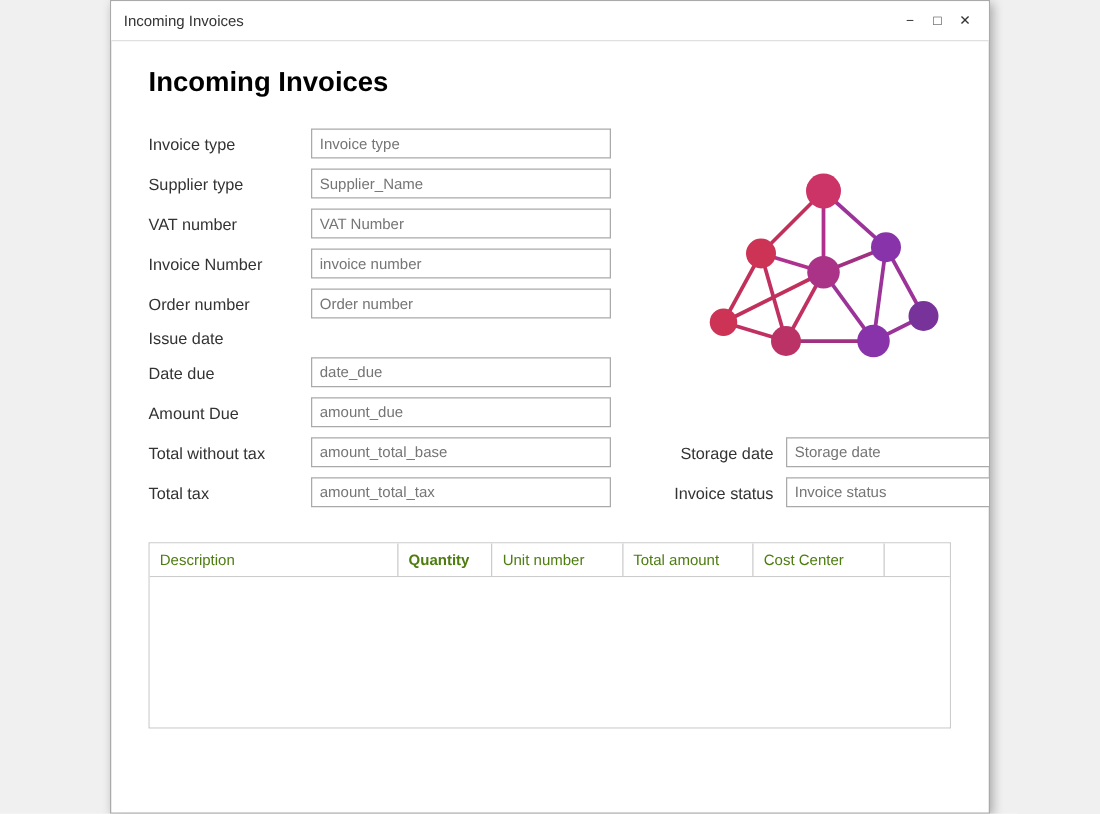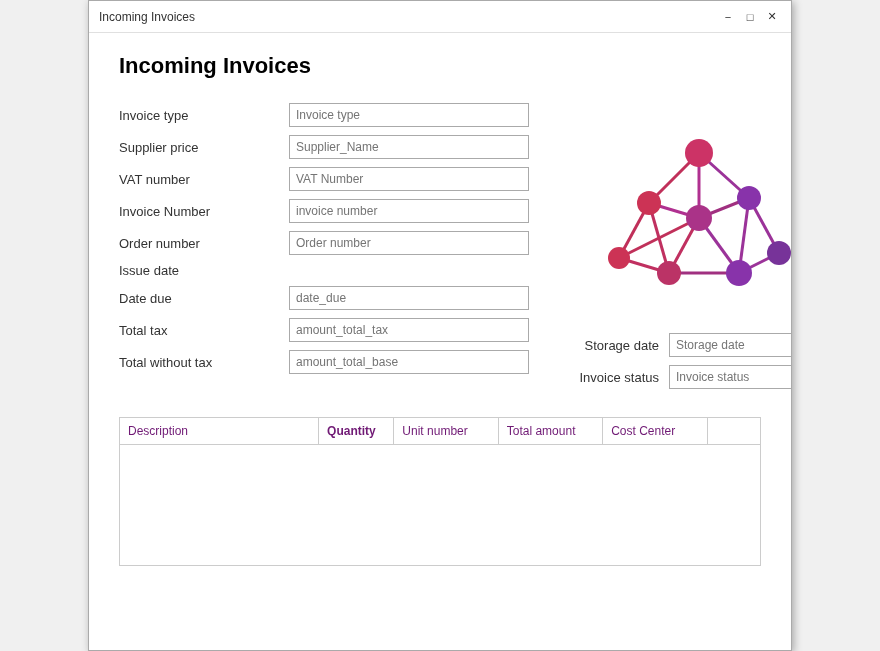--- a/index.html
+++ b/index.html
@@ -73,21 +73,20 @@
     .right-panel {
       width: 320px;
       display: flex;
       flex-direction: column;
       align-items: center;
     }
     .form-row {
       display: flex;
       align-items: center;
       margin-bottom: 8px;
-      gap: 40px;
     }
     .form-label {
       width: 130px;
       color: #333;
       font-size: 13px;
       flex-shrink: 0;
     }
     .form-input {
       width: 240px;
       height: 24px;
@@ -134,21 +133,21 @@
       border: 1px solid #ccc;
     }
     .table-header {
       display: flex;
       background: #fff;
       border-bottom: 1px solid #ccc;
     }
     .table-col-header {
       padding: 6px 8px;
       font-size: 12px;
-      color: #701a75;
+      color: #4d7c0f;
       border-right: 1px solid #ccc;
     }
     .table-col-header:last-child {
       border-right: none;
     }
     .col-desc { flex: 2.5; }
     .col-qty { flex: 0.8; font-weight: bold; }
     .col-unit { flex: 1.2; }
     .col-total { flex: 1.2; }
     .col-cost { flex: 1.2; }
@@ -178,21 +177,21 @@
     <div class="main-area">
 
       <div class="left-panel">
 
         <div id="form-rows-container">
             <div class="form-row">
               <label class="form-label">Invoice type</label>
               <input type="text" class="form-input" placeholder="Invoice type" style="">
             </div>
             <div class="form-row">
-              <label class="form-label">Supplier price</label>
+              <label class="form-label">Supplier type</label>
               <input type="text" class="form-input" placeholder="Supplier_Name" style="">
             </div>
             <div class="form-row">
               <label class="form-label">VAT number</label>
               <input type="text" class="form-input" placeholder="VAT Number" style="">
             </div>
             <div class="form-row">
               <label class="form-label">Invoice Number</label>
               <input type="text" class="form-input" placeholder="invoice number" style="">
             </div>
@@ -201,26 +200,30 @@
               <input type="text" class="form-input" placeholder="Order number" style="">
             </div>
             <div class="form-row">
               <label class="form-label">Issue date</label>
             </div>
             <div class="form-row">
               <label class="form-label">Date due</label>
               <input type="text" class="form-input" placeholder="date_due" style="">
             </div>
             <div class="form-row">
+              <label class="form-label">Amount Due</label>
+              <input type="text" class="form-input" placeholder="amount_due" style="">
+            </div>
+            <div class="form-row">
+              <label class="form-label">Total without tax</label>
+              <input type="text" class="form-input" placeholder="amount_total_base" style="">
+            </div>
+            <div class="form-row">
               <label class="form-label">Total tax</label>
               <input type="text" class="form-input" placeholder="amount_total_tax" style="">
-            </div>
-            <div class="form-row">
-              <label class="form-label">Total without tax</label>
-              <input type="text" class="form-input" placeholder="amount_total_base" style="">
             </div>
           </div>
       </div>
 
       <div class="right-panel">
 
         <div class="network-graph">
           <svg width="220" height="210" viewBox="0 0 220 210">
 
             <line x1="110" y1="40" x2="60" y2="90" stroke="#c0305a" stroke-width="3"></line>

